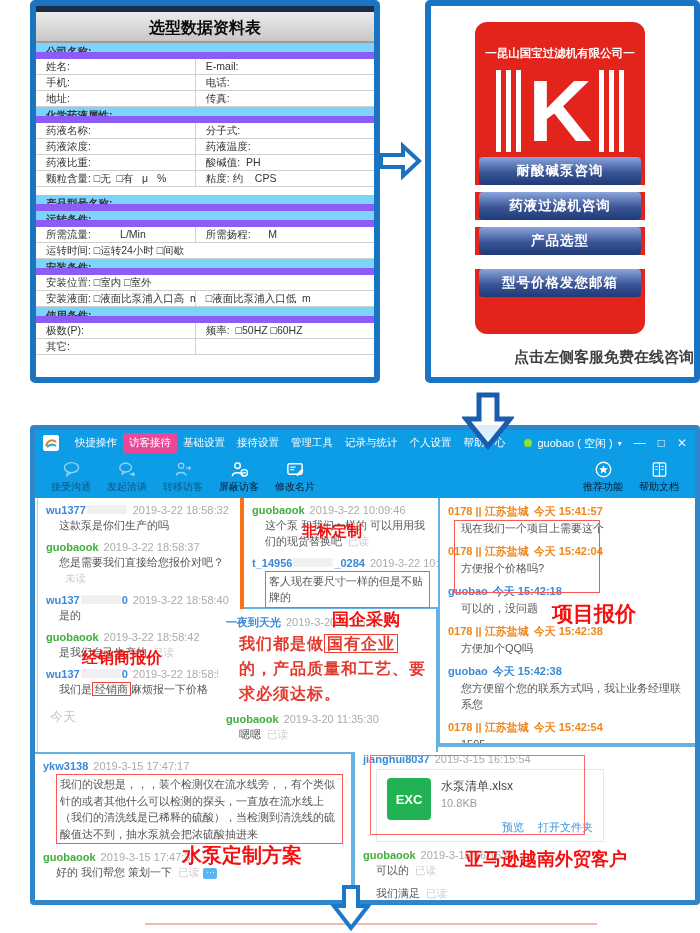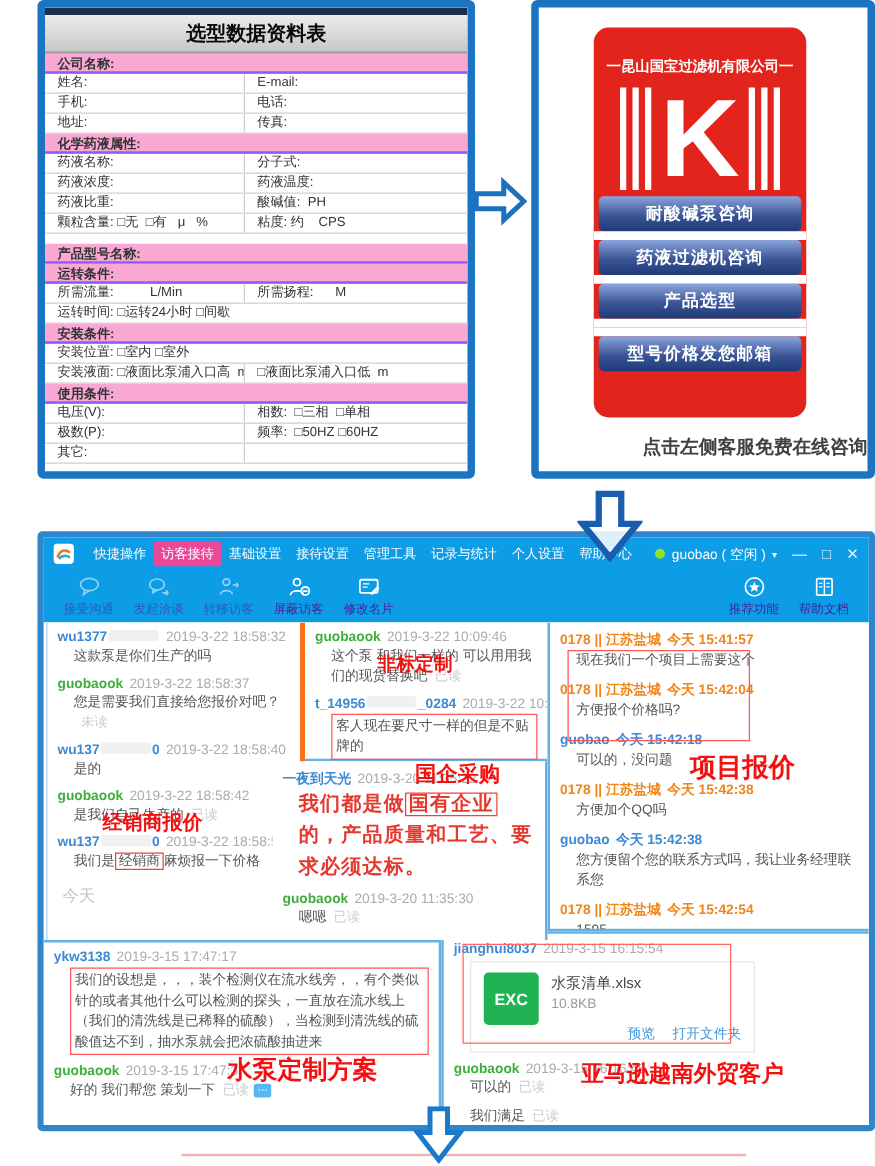--- a/index.html
+++ b/index.html
@@ -8,21 +8,21 @@
     position:relative; width:700px; height:933px; background:#fff; overflow:hidden;
     font-family:"Liberation Sans","DejaVu Sans",sans-serif;
   }
   
   .form-panel { position:absolute; left:30px; top:0; width:350px; height:383px;
     border:6px solid #1b74c2; border-radius:5px; background:#fff; overflow:hidden; }
   .form-topstrip { height:6px; background:#1c2f4a; }
   .form-title { height:31px; line-height:31px; text-align:center; font-weight:bold; font-size:16px;
     color:#0a0a0a; background:linear-gradient(#ececec,#c7c7c7); border-bottom:2px solid #9b9b9b; }
   .frow { border-bottom:1px solid #cfcfcf; font-size:10.5px; color:#333; overflow:hidden; }
-  .frow.section { height:16px; line-height:16px; background:#f9a8d4; font-weight:bold; padding-left:10px; border-bottom:2px solid #8b5cf6; }
+  .frow.section { height:16px; line-height:16px; background:#7dd3fc; font-weight:bold; padding-left:10px; border-bottom:7px solid #8b5cf6; }
   .frow.two { height:16px; display:flex; }
   .frow.full { height:16px; line-height:15px; padding-left:10px; }
   .frow.gap { height:8px; border-bottom:none; }
   .fcell { line-height:15px; padding-left:10px; white-space:pre; overflow:hidden; }
   .fcell.l { flex:0 0 47%; }
   .fcell.r { flex:1; border-left:1px solid #cfcfcf; }
   
   .arrow { position:absolute; z-index:30; }
   
   .banner-panel { position:absolute; left:425px; top:0; width:275px; height:383px;
@@ -48,21 +48,21 @@
   .cw-logo { width:16px; height:16px; border-radius:3px; background:#fff; margin-right:10px; flex:0 0 auto; }
   .cw-menu { display:flex; }
   .menu-item { color:#fff; font-size:10.5px; padding:3px 6px; border-radius:2px; cursor:pointer; white-space:nowrap; }
   .menu-item.active { background:#ec4899; }
   .cw-status { margin-left:auto; display:flex; align-items:center; gap:5px; color:#fff; font-size:11px; }
   .sdot { width:8px; height:8px; border-radius:50%; background:#8fe325; }
   .caret { font-size:8px; }
   .wc { margin-left:7px; color:#eaf6ff; font-size:12px; cursor:pointer; line-height:1; }
   .cw-toolbar { position:absolute; left:0; right:0; top:26px; height:42px; background:#0d9ce6;
     display:flex; align-items:center; padding:0 8px; }
-  .tb-item { width:56px; text-align:center; color:#4c1d95; cursor:pointer; }
+  .tb-item { width:56px; text-align:center; color:#0f172a; cursor:pointer; }
   .tb-item.dim { opacity:.55; }
   .tb-item svg { height:19px; display:block; margin:0 auto; }
   .tb-label { font-size:10px; display:block; margin-top:1px; white-space:nowrap; }
   .tb-right { margin-left:auto; display:flex; }
   .cw-body { position:absolute; left:0; right:0; top:68px; bottom:0; background:#fff; overflow:hidden; }
   .cpanel { position:absolute; background:#fff; }
   #pA { left:2px; top:0; width:207px; height:254px; border-left:1px solid #a8d4f0; border-right:4px solid #f97316; }
   #pB { left:209px; top:0; width:194px; height:111px; border-bottom:2px solid #66b1e4; }
   #pC { left:183px; top:111px; width:220px; height:143px; border-right:2px solid #66b1e4; z-index:2; }
   #pD { left:403px; top:0; width:257px; height:247px; border-left:2px solid #66b1e4; border-bottom:2px solid #66b1e4; overflow:hidden; }
@@ -152,24 +152,20 @@
         </div>
         <div class="frow full">运转时间: □运转24小时       □间歇</div>
         <div class="frow section">安装条件:</div>
         <div class="frow full">安装位置:   □室内        □室外</div>
         <div class="frow two">
           <div class="fcell l">安装液面: □液面比泵浦入口高  m</div>
           <div class="fcell r">□液面比泵浦入口低  m</div>
         </div>
         <div class="frow section">使用条件:</div>
         <div class="frow two">
-          <div class="fcell l">电压(V):</div>
-          <div class="fcell r">相数:  □三相  □单相</div>
-        </div>
-        <div class="frow two">
           <div class="fcell l">极数(P):</div>
           <div class="fcell r">频率:  □50HZ □60HZ</div>
         </div>
         <div class="frow two">
           <div class="fcell l">其它:</div>
           <div class="fcell r"></div>
         </div>
       </div>
   </div>
 

